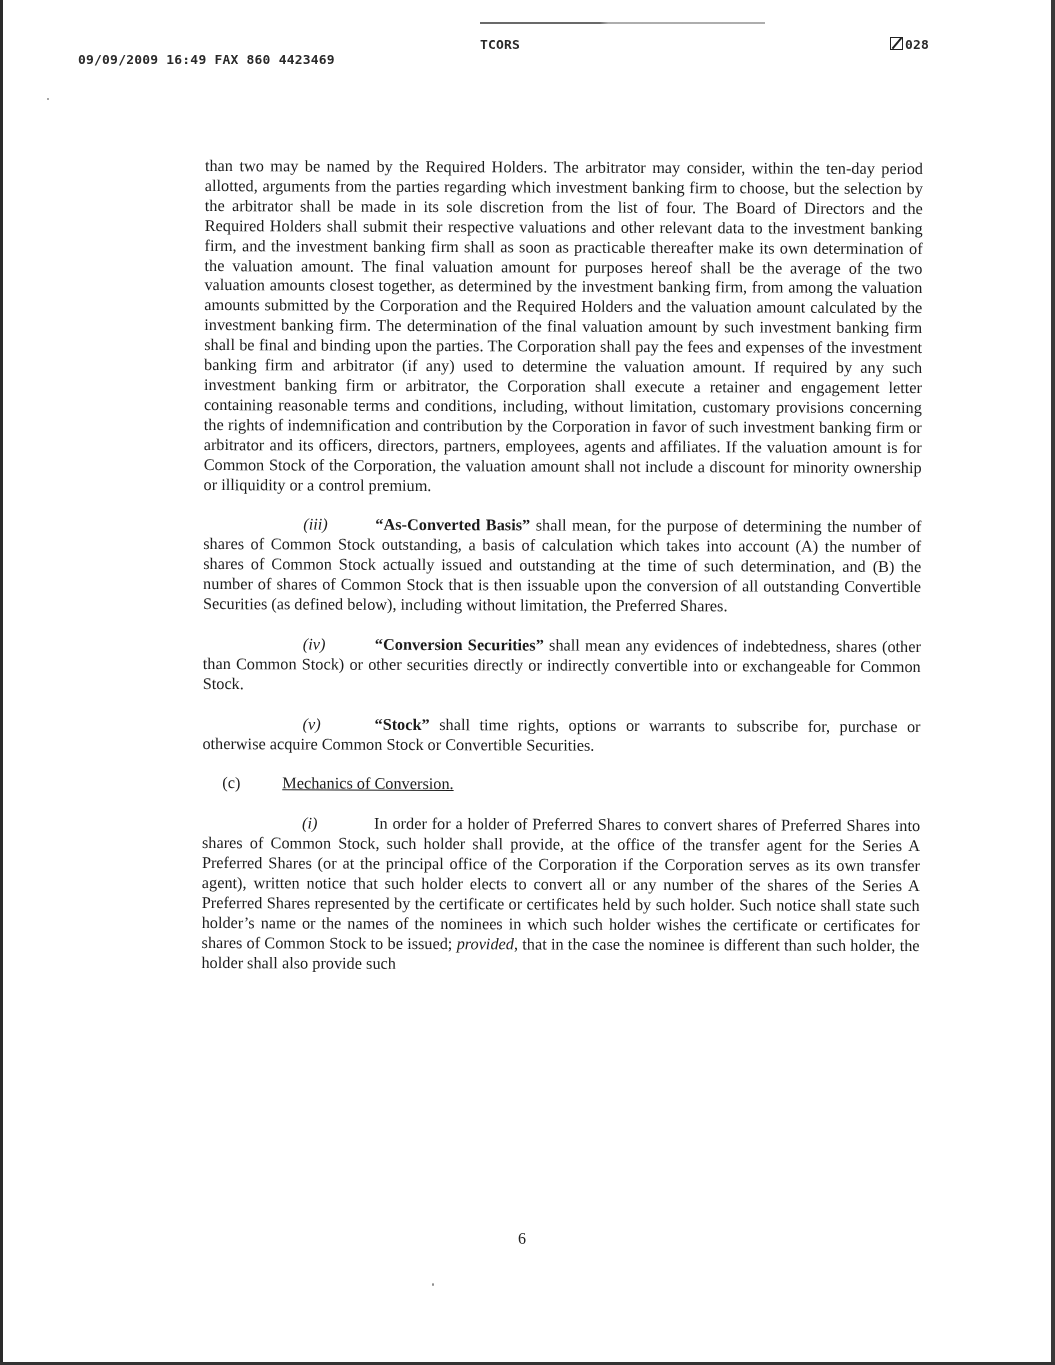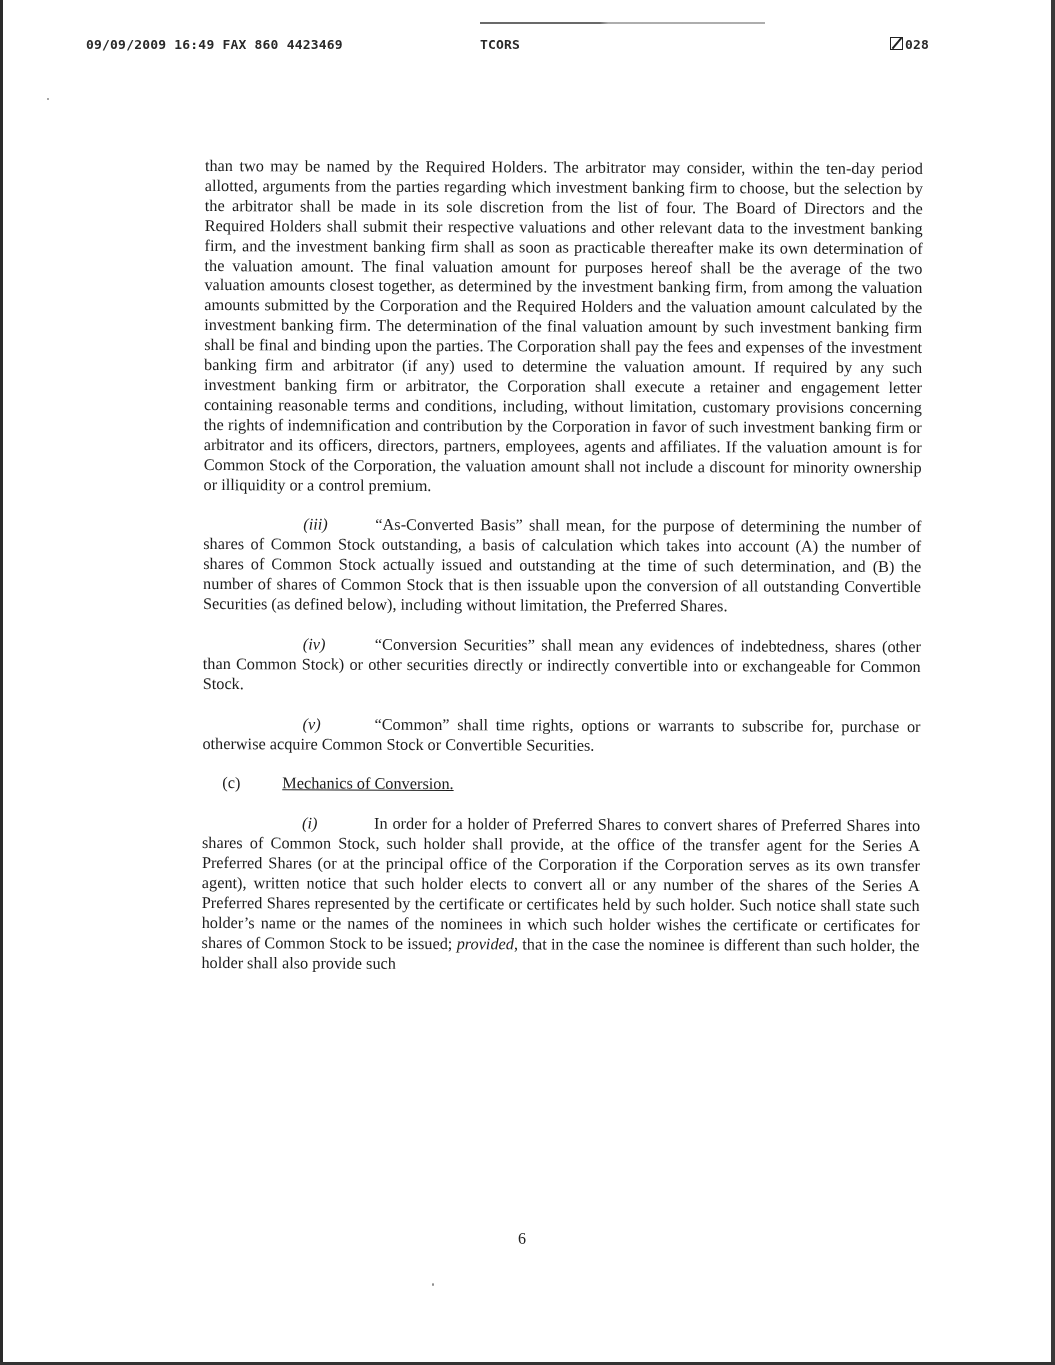--- a/index.html
+++ b/index.html
@@ -23,21 +23,21 @@
       position: absolute; top: 22px; left: 480px; width: 285px; height: 2px;
       background: linear-gradient(to right, #444 0%, #444 42%, #999 45%, #999 100%);
       opacity: 0.8;
     }
     .fax-header {
       position: absolute; top: 37px; left: 78px; right: 100px;
       font-family: "DejaVu Sans Mono", monospace;
       font-size: 13px; font-weight: bold; letter-spacing: 0.2px;
       color: #2a2a2a;
     }
-    .fax-header .left { position: absolute; left: 8px; }
+    .fax-header .left { position: absolute; left: 0; margin-top: 15px; }
     .fax-header .center { position: absolute; left: 402px; }
     .fax-header .right { position: absolute; left: 812px; }
     .fax-icon {
       display: inline-block; width: 11px; height: 11px; border: 1.5px solid #222;
       position: relative; vertical-align: -1px; margin-right: 2px;
     }
     .fax-icon::after {
       content: ""; position: absolute; left: 5px; top: -2px; width: 1.5px; height: 14px;
       background: #222; transform: rotate(40deg);
     }
@@ -46,21 +46,21 @@
       font-family: "Liberation Serif", serif;
       font-size: 16.3px; line-height: 19.9px;
       color: #1c1c1c;
       transform: rotate(0.25deg);
       transform-origin: top left;
     }
     .para { text-align: justify; margin: 0; }
     .para + .para { margin-top: 20px; }
     .indent { display: inline-block; width: 100px; }
     .label-num { display: inline-block; width: 72px; font-style: italic; }
-    .term { font-weight: normal; }
+    .term { font-weight: bold; }
     .heading-c { margin-top: 20px; padding-left: 20px; }
     .heading-c .label-c { display: inline-block; width: 60px; }
     .heading-c .title { text-decoration: underline; }
     em { font-style: italic; }
     .page-number {
       position: absolute; top: 1230px; left: 518px;
       font-family: "Liberation Serif", serif; font-size: 16px; color: #222;
     }
     .speck { position: absolute; background: #888; border-radius: 50%; }
   </style>
@@ -78,21 +78,21 @@
   <span class="right"><span class="fax-icon"></span><span>028</span></span>
 </div>
 
 <div class="page">
   <p class="para">than two may be named by the Required Holders. The arbitrator may consider, within the ten-day period allotted, arguments from the parties regarding which investment banking firm to choose, but the selection by the arbitrator shall be made in its sole discretion from the list of four. The Board of Directors and the Required Holders shall submit their respective valuations and other relevant data to the investment banking firm, and the investment banking firm shall as soon as practicable thereafter make its own determination of the valuation amount. The final valuation amount for purposes hereof shall be the average of the two valuation amounts closest together, as determined by the investment banking firm, from among the valuation amounts submitted by the Corporation and the Required Holders and the valuation amount calculated by the investment banking firm. The determination of the final valuation amount by such investment banking firm shall be final and binding upon the parties. The Corporation shall pay the fees and expenses of the investment banking firm and arbitrator (if any) used to determine the valuation amount. If required by any such investment banking firm or arbitrator, the Corporation shall execute a retainer and engagement letter containing reasonable terms and conditions, including, without limitation, customary provisions concerning the rights of indemnification and contribution by the Corporation in favor of such investment banking firm or arbitrator and its officers, directors, partners, employees, agents and affiliates. If the valuation amount is for Common Stock of the Corporation, the valuation amount shall not include a discount for minority ownership or illiquidity or a control premium.</p>
 
   <p class="para"><span class="indent"></span><span class="label-num">(iii)</span><span class="term">“As-Converted Basis”</span><span> shall mean, for the purpose of determining the number of shares of Common Stock outstanding, a basis of calculation which takes into account (A) the number of shares of Common Stock actually issued and outstanding at the time of such determination, and (B) the number of shares of Common Stock that is then issuable upon the conversion of all outstanding Convertible Securities (as defined below), including without limitation, the Preferred Shares.</span></p>
 
   <p class="para"><span class="indent"></span><span class="label-num">(iv)</span><span class="term">“Conversion Securities”</span><span> shall mean any evidences of indebtedness, shares (other than Common Stock) or other securities directly or indirectly convertible into or exchangeable for Common Stock.</span></p>
 
-  <p class="para"><span class="indent"></span><span class="label-num">(v)</span><span class="term">“Common”</span><span> shall time rights, options or warrants to subscribe for, purchase or otherwise acquire Common Stock or Convertible Securities.</span></p>
+  <p class="para"><span class="indent"></span><span class="label-num">(v)</span><span class="term">“Stock”</span><span> shall time rights, options or warrants to subscribe for, purchase or otherwise acquire Common Stock or Convertible Securities.</span></p>
 
   <div class="heading-c">
     <span class="label-c">(c)</span><span class="title">Mechanics of Conversion.</span>
   </div>
 
   <p class="para" style="margin-top:20px"><span class="indent"></span><span class="label-num">(i)</span><span>In order for a holder of Preferred Shares to convert shares of Preferred Shares into shares of Common Stock, such holder shall provide, at the office of the transfer agent for the Series A Preferred Shares (or at the principal office of the Corporation if the Corporation serves as its own transfer agent), written notice that such holder elects to convert all or any number of the shares of the Series A Preferred Shares represented by the certificate or certificates held by such holder. Such notice shall state such holder’s name or the names of the nominees in which such holder wishes the certificate or certificates for shares of Common Stock to be issued; </span><em>provided</em><span>, that in the case the nominee is different than such holder, the holder shall also provide such</span></p>
 </div>
 
 <div class="page-number">6</div>
 

